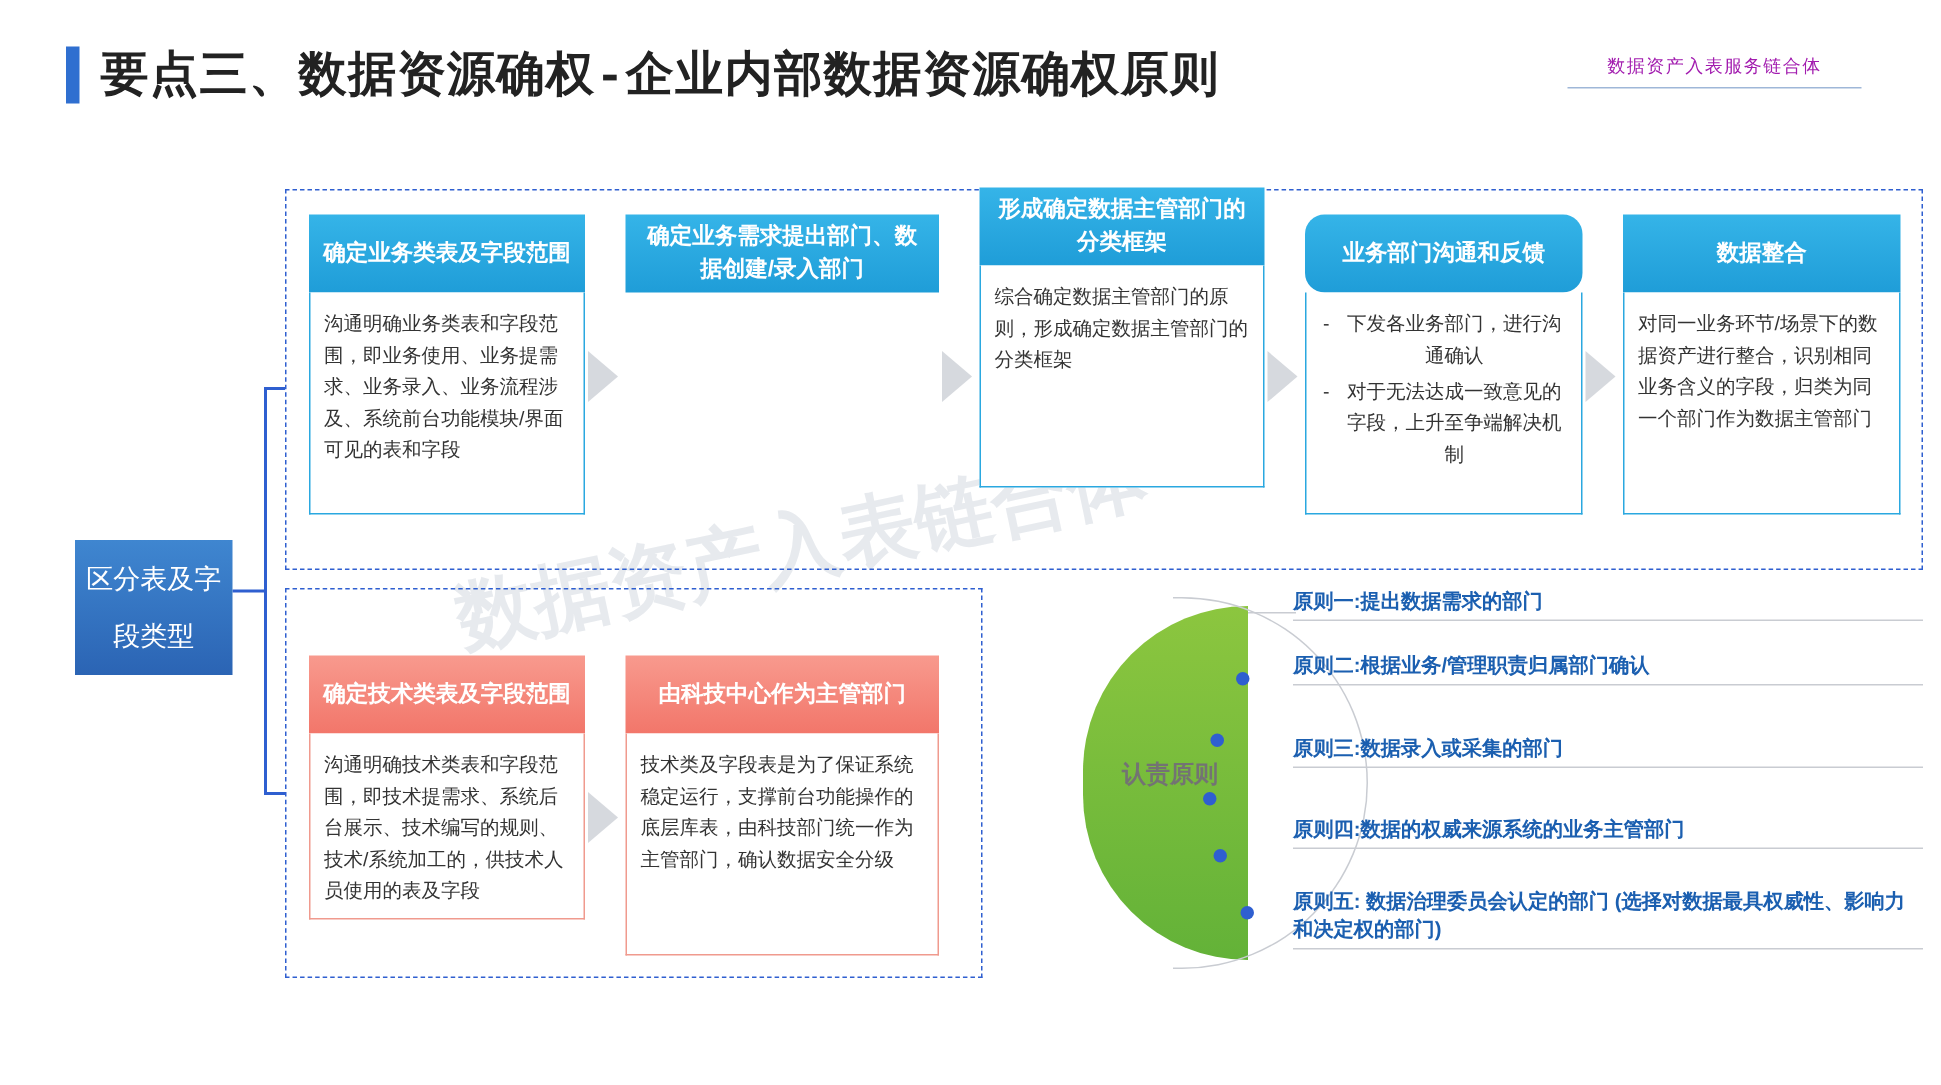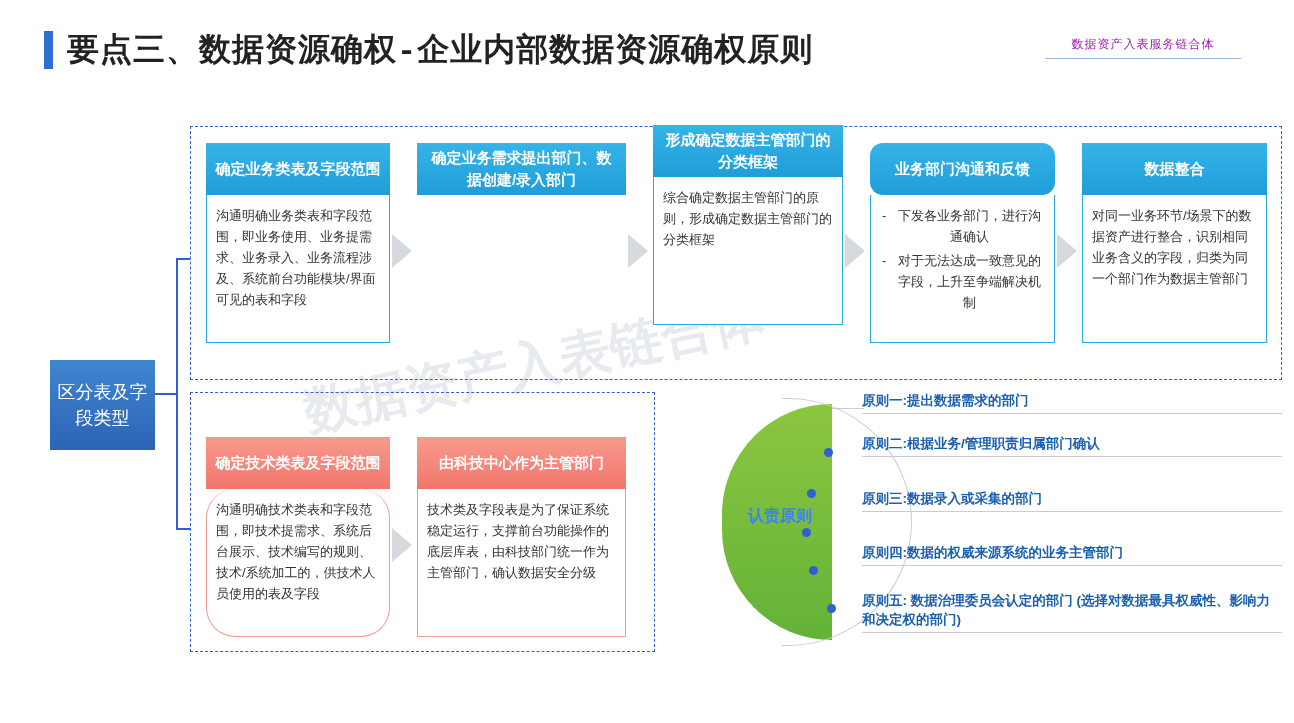--- a/index.html
+++ b/index.html
@@ -96,21 +96,21 @@
   .left-label {
     position: absolute;
     left: 50px;
     top: 360px;
     width: 105px;
     height: 90px;
     background: #2f74c0;
     background: linear-gradient(180deg,#3f86d0,#2b64b4);
     color: #fff;
     font-size: 18px;
-    line-height: 26px;
+    line-height: 38px;
     display: flex;
     align-items: center;
     justify-content: center;
     text-align: center;
     box-sizing: border-box;
     padding: 4px;
   }
   .bracket {
     position: absolute;
     left: 176px;
@@ -207,21 +207,21 @@
     height: 236px;
     background: linear-gradient(180deg,#8cc63f,#63b238);
     border-radius: 110px 0 0 110px;
   }
   .leaf-label {
     position: absolute;
     left: 58px;
     top: 120px;
     width: 100px;
     text-align: center;
-    color: #3b82f6;
+    color: #737373;
     font-size: 16px;
     font-weight: bold;
   }
   .arc {
     position: absolute;
     left: 110px;
     top: 12px;
     width: 130px;
     height: 248px;
     border: 1.5px solid #c9ccd2;
@@ -308,21 +308,21 @@
 </div>
 <div class="arrow" style="left:1057px; top:234px;"></div>
 
 <div class="card" style="left:1082px; top:143px; width:185px;">
   <div class="card-head blue-head" style="height:52px;">数据整合</div>
   <div class="card-body" style="height:148px;">对同一业务环节/场景下的数据资产进行整合，识别相同业务含义的字段，归类为同一个部门作为数据主管部门</div>
 </div>
 
 <div class="card" style="left:206px; top:437px; width:184px;">
   <div class="card-head pink-head" style="height:52px;">确定技术类表及字段范围</div>
-  <div class="card-body pink" style="height:148px;border-radius:29px;">沟通明确技术类表和字段范围，即技术提需求、系统后台展示、技术编写的规则、技术/系统加工的，供技术人员使用的表及字段</div>
+  <div class="card-body pink" style="height:124px;">沟通明确技术类表和字段范围，即技术提需求、系统后台展示、技术编写的规则、技术/系统加工的，供技术人员使用的表及字段</div>
 </div>
 <div class="arrow" style="left:392px; top:528px;"></div>
 
 <div class="card" style="left:417px; top:437px; width:209px;">
   <div class="card-head pink-head" style="height:52px;">由科技中心作为主管部门</div>
   <div class="card-body pink" style="height:148px;">技术类及字段表是为了保证系统稳定运行，支撑前台功能操作的底层库表，由科技部门统一作为主管部门，确认数据安全分级</div>
 </div>
 
 <div class="principles">
   <div class="leaf-shape"></div>

